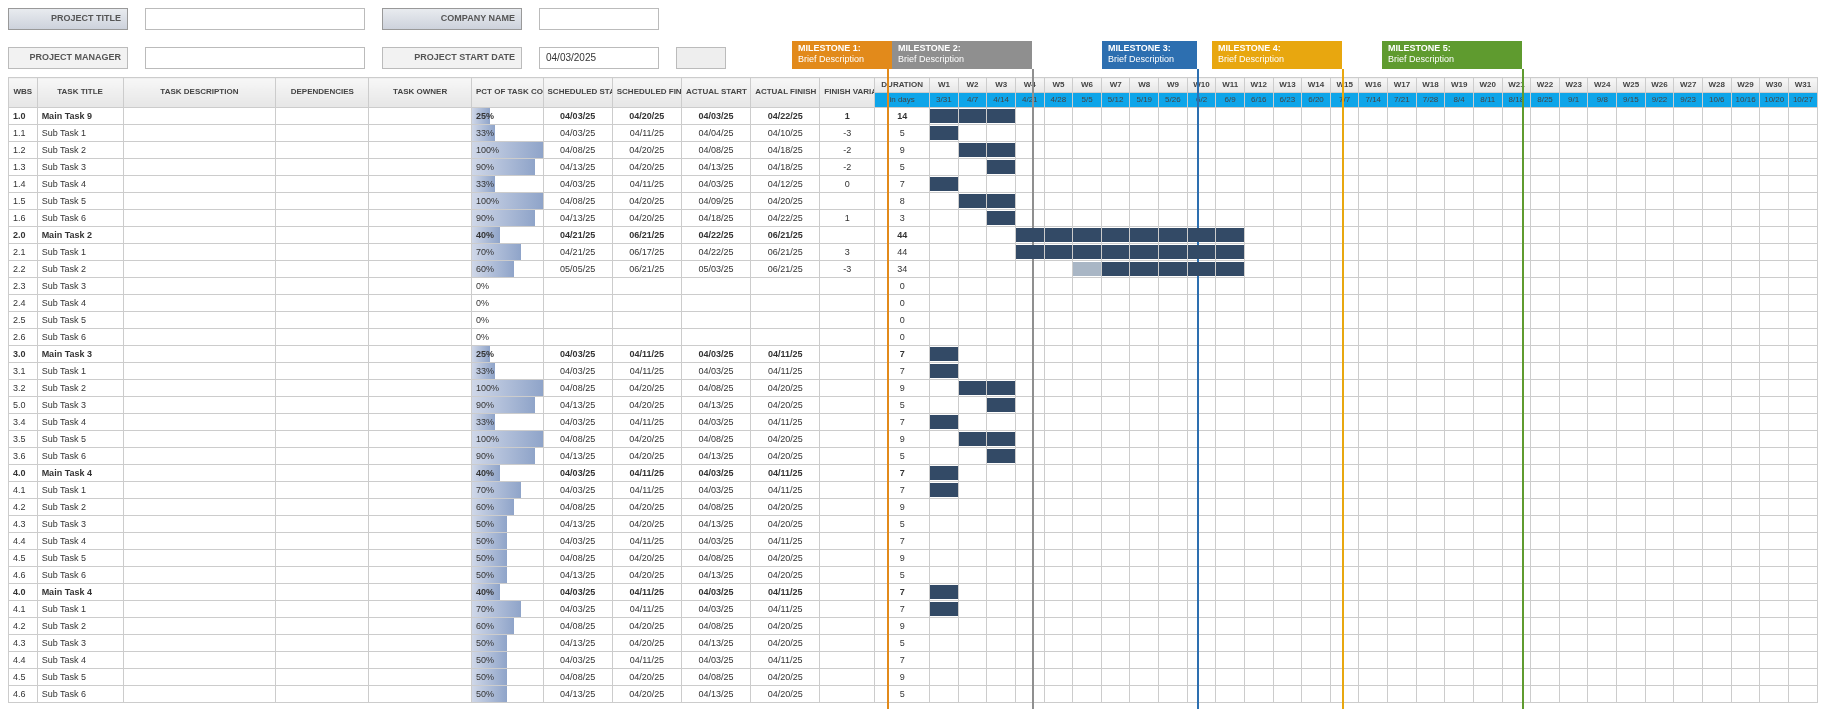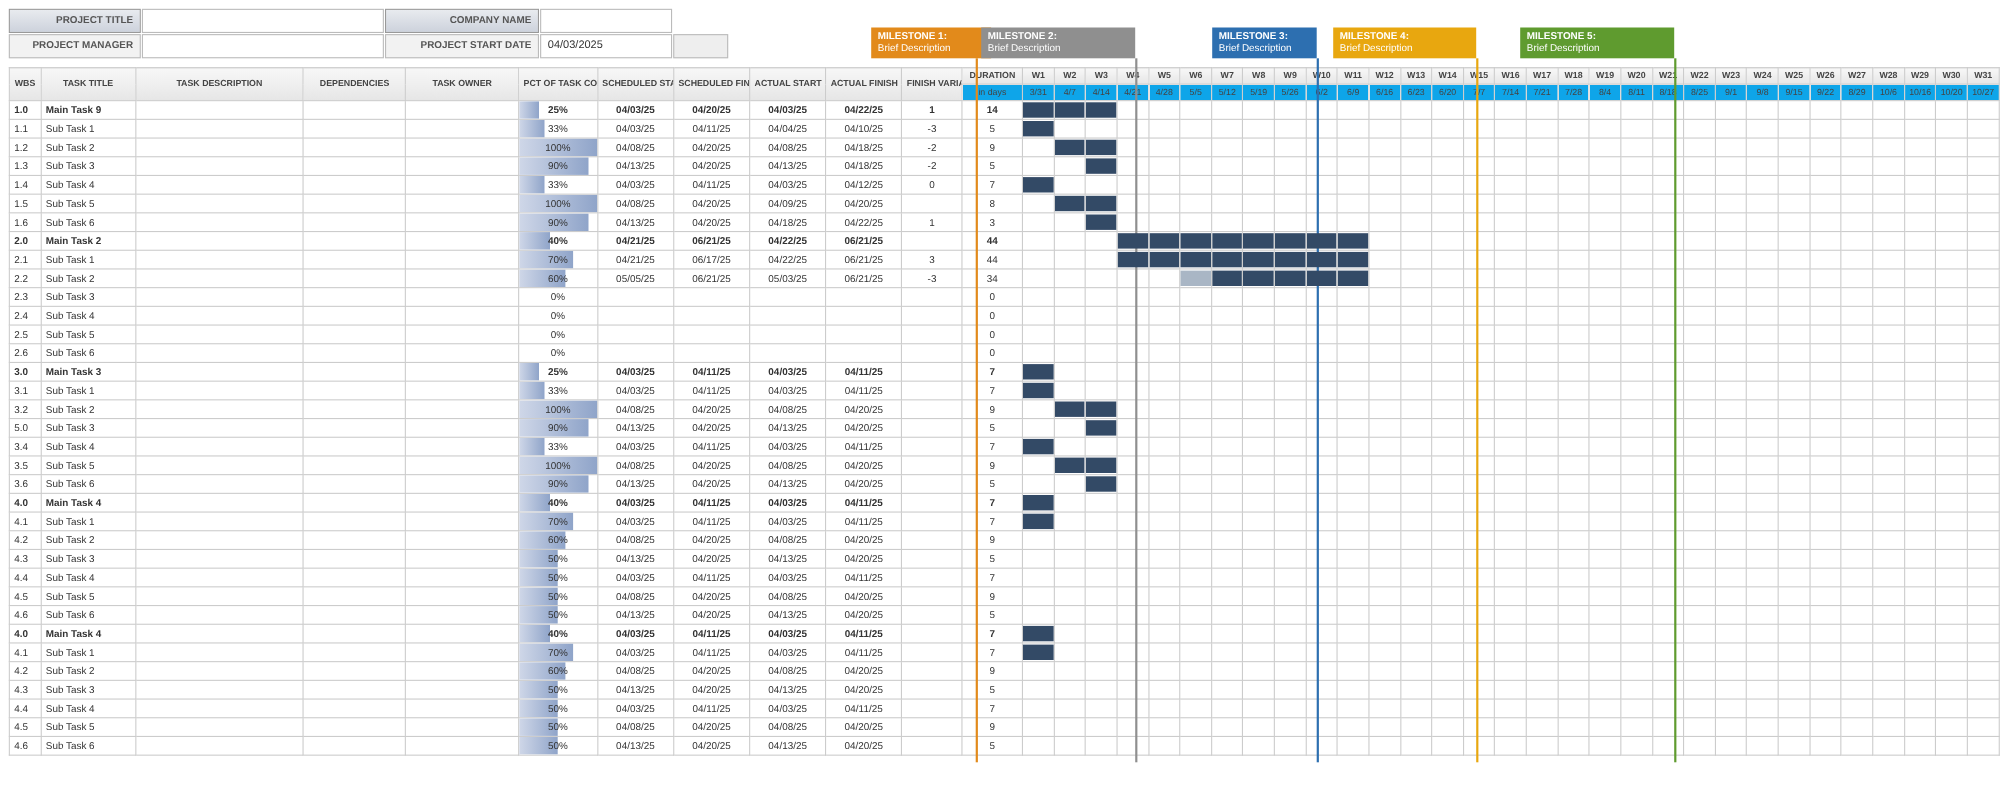--- a/index.html
+++ b/index.html
@@ -1,37 +1,37 @@
 <!DOCTYPE html>
 <html><head>
 <meta charset="utf-8">
 <style>
 html,body{margin:0;padding:0;font-family:Arial,Helvetica,sans-serif;font-size:10px;color:#333;background:#fff}
 .wrap{padding:8px;width:1810px}
 h1{font-size:16px;font-weight:bold;color:#555;margin:4px 0 10px 2px;letter-spacing:.5px}
 
-.meta{display:grid;grid-template-columns:120px 220px 140px 120px 50px;gap:1px;margin-bottom:8px}
+.meta{display:grid;grid-template-columns:120px 220px 140px 120px 50px;gap:17px;margin-bottom:8px}
 .meta .lbl{background:#f2f2f2;border:1px solid #bbb;padding:4px 6px;font-size:9px;font-weight:bold;text-align:right;color:#555}
 .meta .val{background:#fff;border:1px solid #bbb;padding:4px 6px;min-height:12px}
 .meta .hdr{background:linear-gradient(#e8ebef,#cdd2dc);border:1px solid #999}
 .ms{position:absolute;top:0;height:28px;color:#fff;font-size:9px;padding:2px 6px;box-sizing:border-box;line-height:1.2;}
 .ms .t{font-weight:bold;display:block}
 .msline{position:absolute;top:0;width:2px;height:640px}
 
 .gridwrap{position:relative}
 table.main{border-collapse:collapse;table-layout:fixed;width:100%}
 table.main th,table.main td{border:1px solid #ccc;padding:1px 4px;height:14px;font-size:9px;overflow:hidden;white-space:nowrap}
 table.main thead th{background:linear-gradient(#f7f7f7,#e6e6e6);font-weight:bold;font-size:8px;text-align:center;color:#444;height:12px;line-height:1.1}
 table.main thead tr.sub th{background:#0ea5e9;font-weight:normal;font-size:8px}
 .col-wbs{width:24px;text-align:left}
 .col-title{width:72px}
 .col-desc{width:128px}
 .col-dep{width:78px}
 .col-owner{width:86px}
-.col-pct{width:60px;text-align:center;position:relative}
+.col-pct{width:60px;text-align:left;position:relative}
 .col-date{width:58px;text-align:center}
 .col-num{width:46px;text-align:center}
 .col-wk{width:24px;text-align:center;font-size:8px;padding:0}
 .bold td{font-weight:bold}
 .pctbar{position:absolute;left:0;top:0;bottom:0;background:linear-gradient(90deg,#cfd7e8,#8fa4c9)}
 .pcttxt{position:relative}
 .ganttcell{padding:0!important;position:relative}
 .gbar{position:absolute;top:1px;bottom:1px;background:#334a66}
 .gbar.light{background:#a9b6c5}
 
@@ -183,21 +183,21 @@
             <th class="col-wk">7/21</th>
             <th class="col-wk">7/28</th>
             <th class="col-wk">8/4</th>
             <th class="col-wk">8/11</th>
             <th class="col-wk">8/18</th>
             <th class="col-wk">8/25</th>
             <th class="col-wk">9/1</th>
             <th class="col-wk">9/8</th>
             <th class="col-wk">9/15</th>
             <th class="col-wk">9/22</th>
-            <th class="col-wk">8/29</th>
+            <th class="col-wk">9/23</th>
             <th class="col-wk">10/6</th>
             <th class="col-wk">10/16</th>
             <th class="col-wk">10/20</th>
             <th class="col-wk">10/27</th>
           </tr>
         </thead>
       <tbody id="tbody">
           <tr class="bold">
             <td class="col-wbs">1.0</td>
             <td class="col-title">Main Task 9</td>

